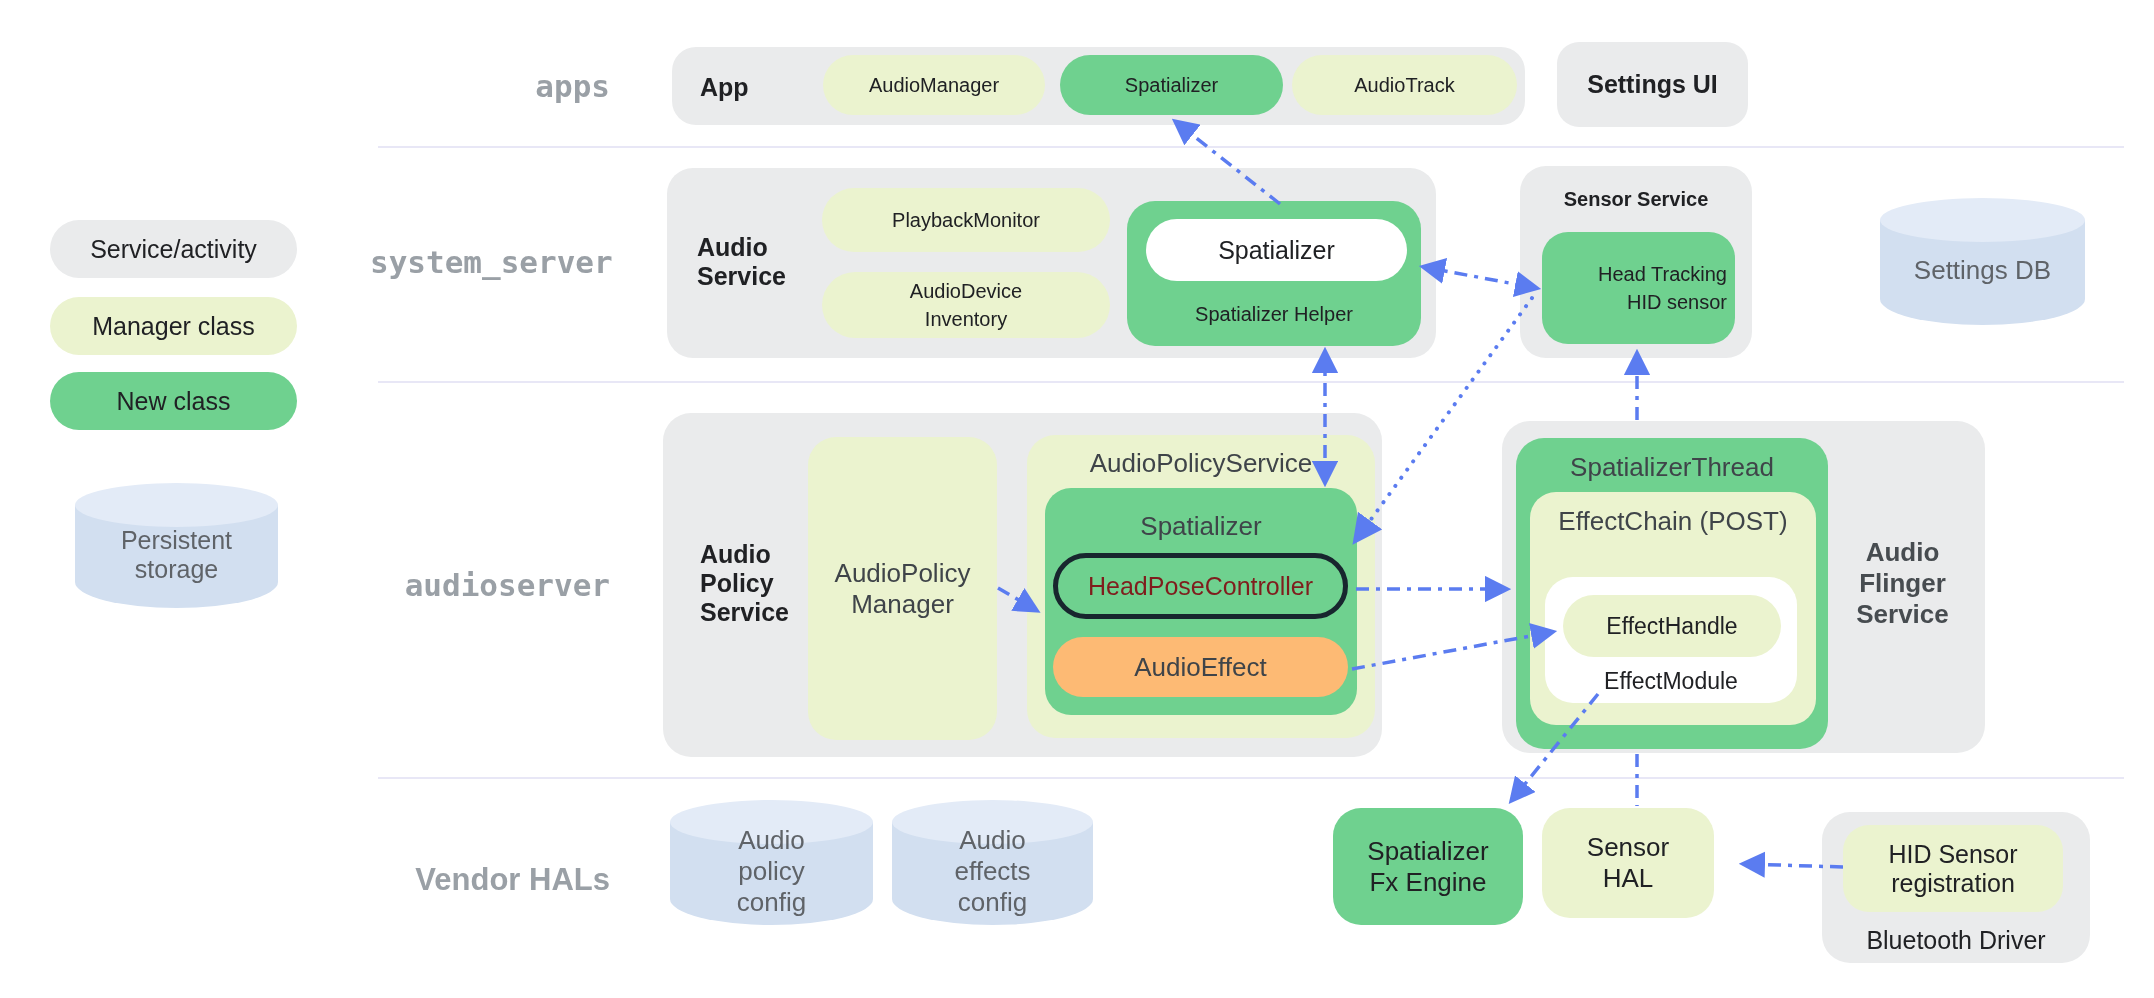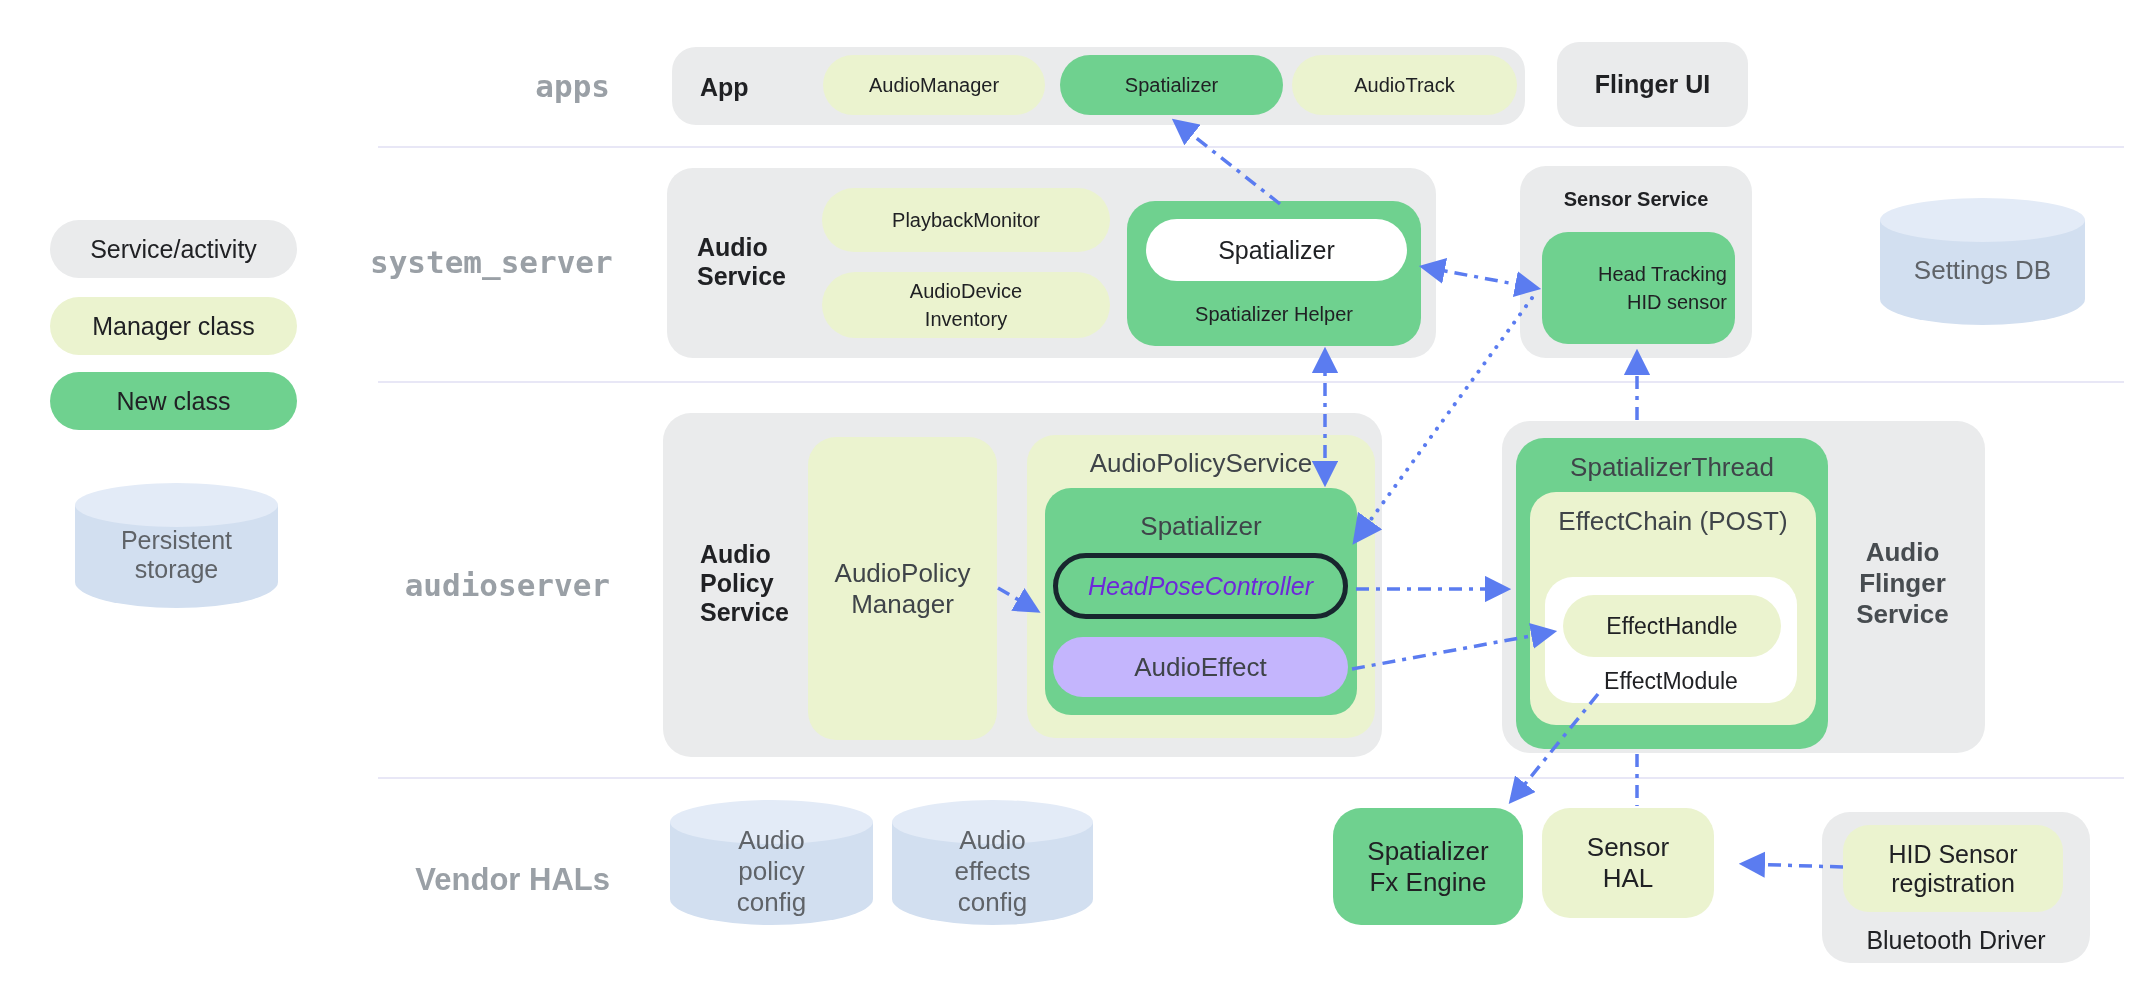--- a/index.html
+++ b/index.html
@@ -4,21 +4,21 @@
 <style>
   html,body{margin:0;padding:0;background:#ffffff;}
   body{font-family:"Liberation Sans","DejaVu Sans",sans-serif;color:#202124;}
   .canvas{position:relative;width:2154px;height:998px;background:#fff;overflow:hidden;}
   .sep{position:absolute;height:2px;background:var(--c-separator,#e8e7f6);}
   .box{position:absolute;box-sizing:border-box;}
   .gray{background:var(--c-gray-box,#eaebec);}
   .pale{background:var(--c-pale-green,#ebf3cf);}
   .green{background:var(--c-green,#6fd18f);}
   .white{background:#ffffff;}
-  .lgray{background:#c4b5fd;}
+  .lgray{background:#fdba74;}
   .center{display:flex;align-items:center;justify-content:center;text-align:center;}
   .f23{font-size:23px;}
   .f24{font-size:20px;line-height:28px;}
   .f25{font-size:25px;line-height:29px;}
   .f26{font-size:26px;line-height:31px;}
   .bold{font-weight:bold;}
   .t-dark{color:#3f4449;}
   .t-gray{color:var(--c-text-gray,#5f6368);}
   .rowlbl{position:absolute;text-align:right;color:var(--c-muted-label,#9aa0a6);
           font-family:"DejaVu Sans Mono","Liberation Mono",monospace;font-size:31px;font-weight:600;}
@@ -77,21 +77,21 @@
   <div class="box pale center f24" style="left:823px;top:55px;width:222px;height:60px;border-radius:30px;">
     <span>AudioManager</span>
   </div>
   <div class="box green center f24" style="left:1060px;top:55px;width:223px;height:60px;border-radius:30px;">
     <span>Spatializer</span>
   </div>
   <div class="box pale center f24" style="left:1292px;top:55px;width:225px;height:60px;border-radius:30px;">
     <span>AudioTrack</span>
   </div>
   <div class="box gray center f25 bold" style="left:1557px;top:42px;width:191px;height:85px;border-radius:22px;">
-    <span>Flinger UI</span>
+    <span>Settings UI</span>
   </div>
 
   <div class="box gray" style="left:667px;top:168px;width:769px;height:190px;border-radius:26px;"></div>
   <div class="abslbl bold f25" style="left:697px;top:233px;width:110px;">Audio Service</div>
   <div class="box pale center f24" style="left:822px;top:188px;width:288px;height:64px;border-radius:32px;">
     <span>PlaybackMonitor</span>
   </div>
   <div class="box pale center f24" style="left:822px;top:272px;width:288px;height:66px;border-radius:33px;">
     <span style="width:170px;">AudioDevice Inventory</span>
   </div>
@@ -117,21 +117,21 @@
 
   <div class="box gray" style="left:663px;top:413px;width:719px;height:344px;border-radius:28px;"></div>
   <div class="abslbl bold f25" style="left:700px;top:540px;width:100px;">Audio Policy Service</div>
   <div class="box pale center f26 t-dark" style="left:808px;top:437px;width:189px;height:303px;border-radius:28px;">
     <span style="width:140px;">AudioPolicy Manager</span>
   </div>
   <div class="box pale" style="left:1027px;top:435px;width:348px;height:303px;border-radius:28px;"></div>
   <div class="abslbl f26 t-dark center" style="left:1027px;top:448px;width:348px;">AudioPolicyService</div>
   <div class="box green" style="left:1045px;top:488px;width:312px;height:227px;border-radius:26px;"></div>
   <div class="abslbl f26 t-dark center" style="left:1045px;top:511px;width:312px;">Spatializer</div>
-  <div class="box green center f25" style="left:1053px;top:553px;width:295px;height:66px;border-radius:33px;border:5px solid var(--c-dark-outline,#18262e);color:#6d28d9;font-style:italic;">
+  <div class="box green center f25" style="left:1053px;top:553px;width:295px;height:66px;border-radius:33px;border:5px solid var(--c-dark-outline,#18262e);color:#7f1d1d;">
     <span>HeadPoseController</span>
   </div>
   <div class="box lgray center f26 t-dark" style="left:1053px;top:637px;width:295px;height:60px;border-radius:30px;">
     <span>AudioEffect</span>
   </div>
 
   <div class="box gray" style="left:1502px;top:421px;width:483px;height:332px;border-radius:28px;"></div>
   <div class="abslbl bold f26 center" style="left:1840px;top:537px;width:125px;color:#474c50;">Audio Flinger Service</div>
   <div class="box green" style="left:1516px;top:438px;width:312px;height:311px;border-radius:28px;"></div>
   <div class="abslbl f26 t-dark center" style="left:1516px;top:452px;width:312px;">SpatializerThread</div>

